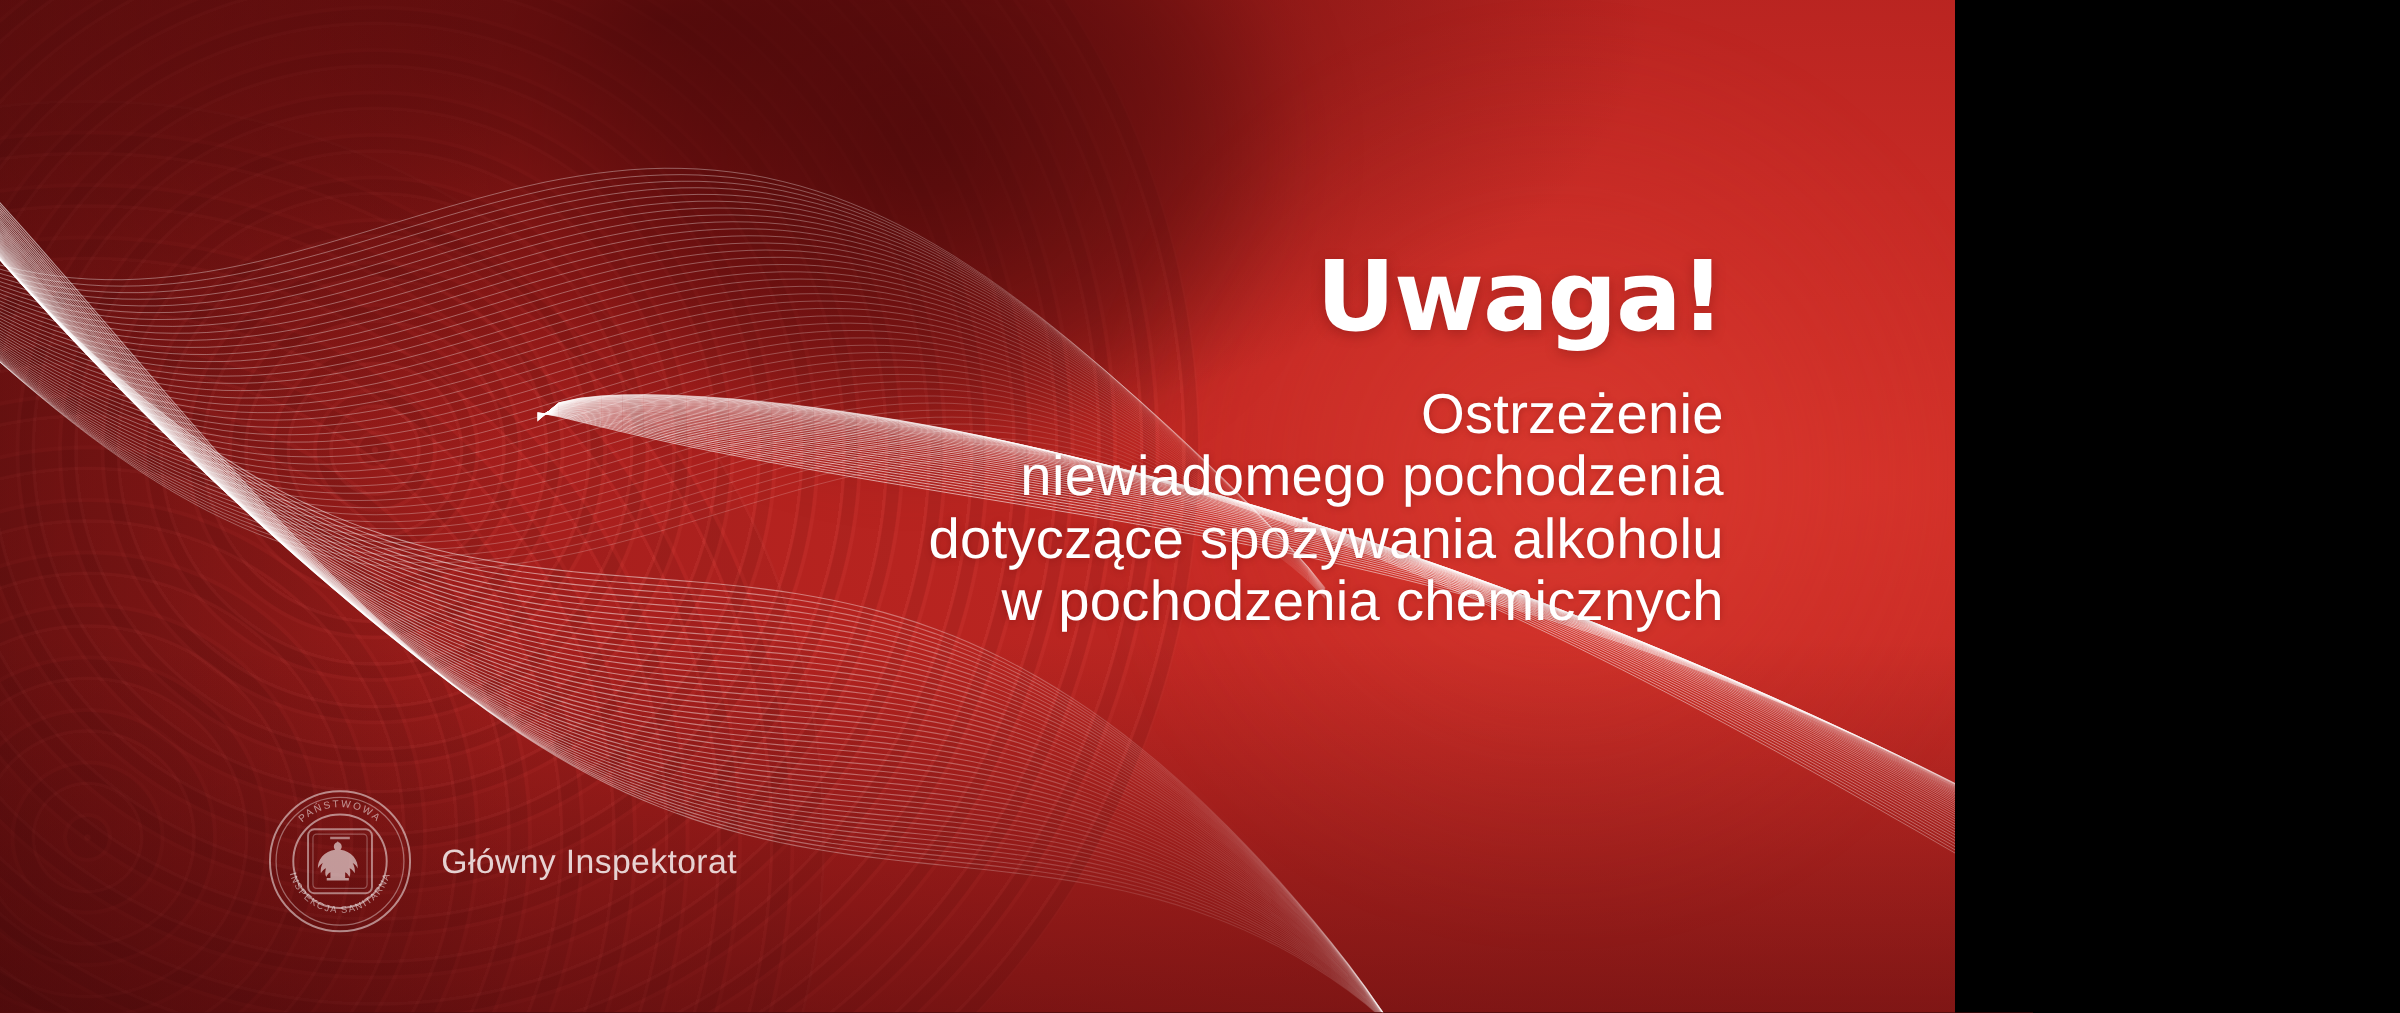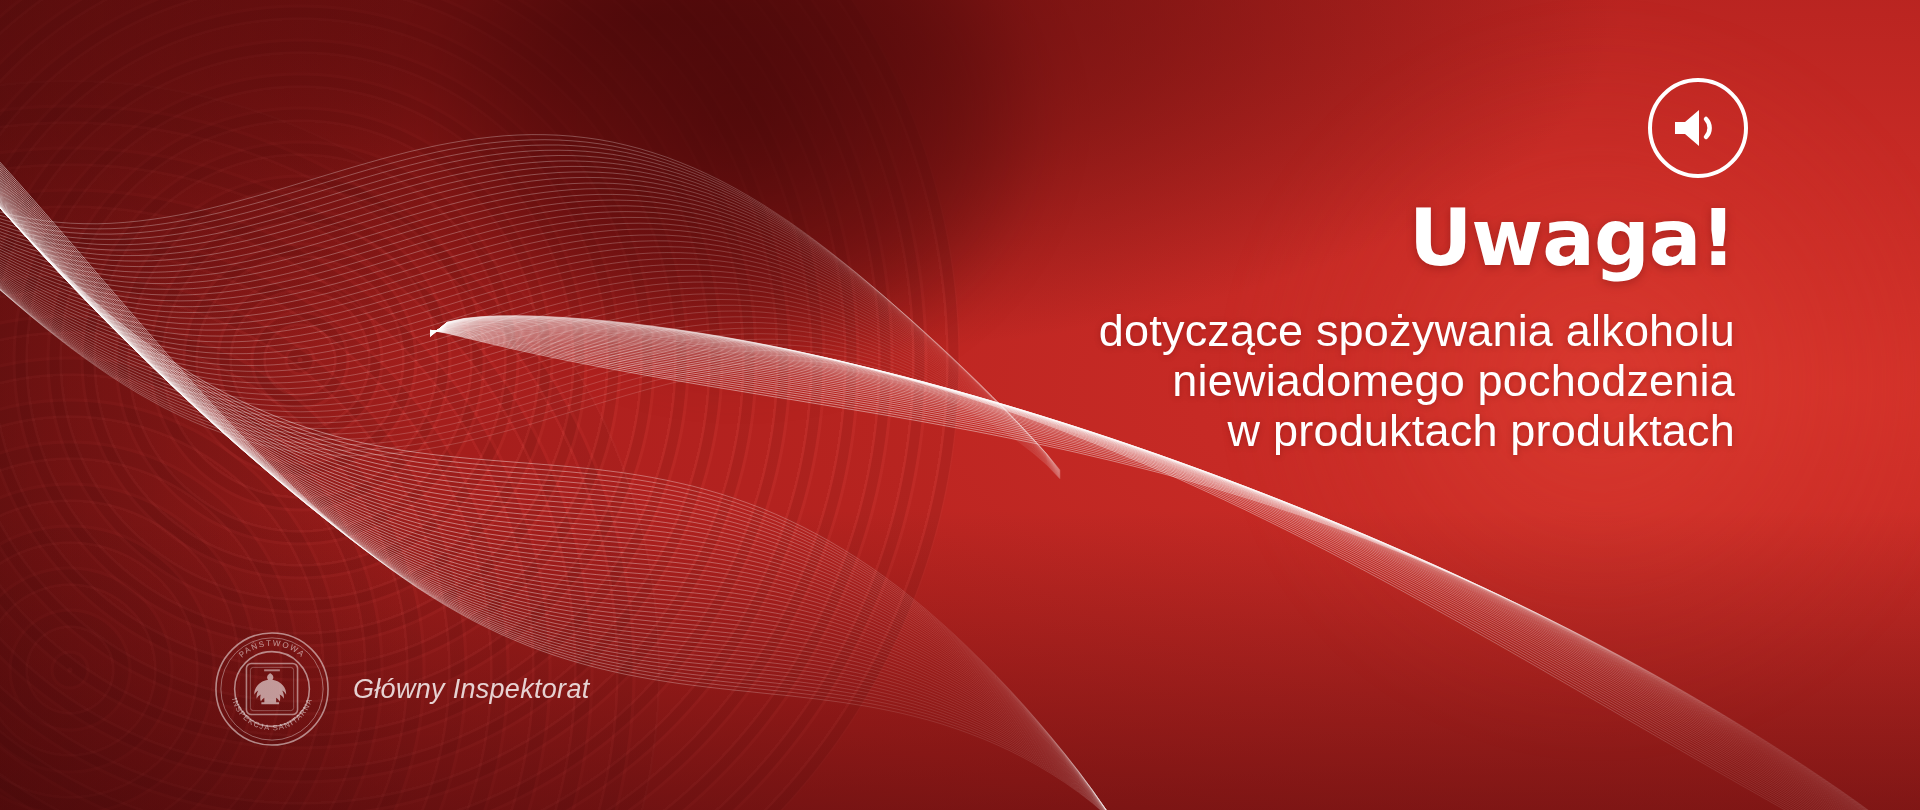--- a/index.html
+++ b/index.html
@@ -1,21 +1,21 @@
 <!DOCTYPE html>
 <html><head>
 <meta charset="utf-8">
 <title>Uwaga - GIS</title>
 <style>
   html,body{margin:0;padding:0;background:#000;}
   body{font-family:"Liberation Sans", sans-serif;}
 
   #banner{
     position:relative;
-    width:1920px;
+    width:1564px;
     height:810px;
     overflow:hidden;
     background:#b51f1f;
   }
 
   
   .bg-base{
     position:absolute; inset:0;
     background:
       radial-gradient(130% 110% at 96% 48%, #d4322a 0%, #c62a25 26%, #b2211e 55%, #941a19 80%, #7e1513 100%);
@@ -130,21 +130,20 @@
     opacity:.92;
   }
   .seal{width:118px;height:118px;display:block;}
   .logo-text{
     font-family:"Liberation Sans", sans-serif;
     font-size:27px;
     line-height:36px;
     color:rgba(255,255,255,.88);
     white-space:nowrap;
     letter-spacing:.3px;
-    font-style:italic;
   }
 </style>
 </head>
 <body>
 
 <div id="banner">
 
   <div class="bg-base"></div>
   <div class="bg-glass-rings"></div>
   <div class="bg-glass-rings2"></div>
@@ -310,23 +309,24 @@
       <svg width="54" height="44" viewBox="0 0 54 44">
         <path d="M4 16 h10 L28 4 v36 L14 28 H4 Z" fill="#ffffff"></path>
         <path d="M35 13 a13 13 0 0 1 0 18" fill="none" stroke="#ffffff" stroke-width="4.5" stroke-linecap="round"></path>
       </svg>
     </span>
   </div>
 
   <div class="text-block">
     <div class="headline">Uwaga!</div>
     <div class="subline">
+      <div>Ostrzeżenie</div>
+      <div>niewiadomego pochodzenia</div>
       <div>dotyczące spożywania alkoholu</div>
-      <div>niewiadomego pochodzenia</div>
-      <div>w produktach produktach</div>
+      <div>w pochodzenia chemicznych</div>
     </div>
   </div>
 
   <div class="logo">
     <span>
       <svg class="seal" viewBox="0 0 120 120">
         <defs>
           <path id="arcTop" d="M 16,60 A 44,44 0 0 1 104,60"></path>
           <path id="arcBot" d="M 18,60 A 42,42 0 0 0 102,60"></path>
         </defs>

